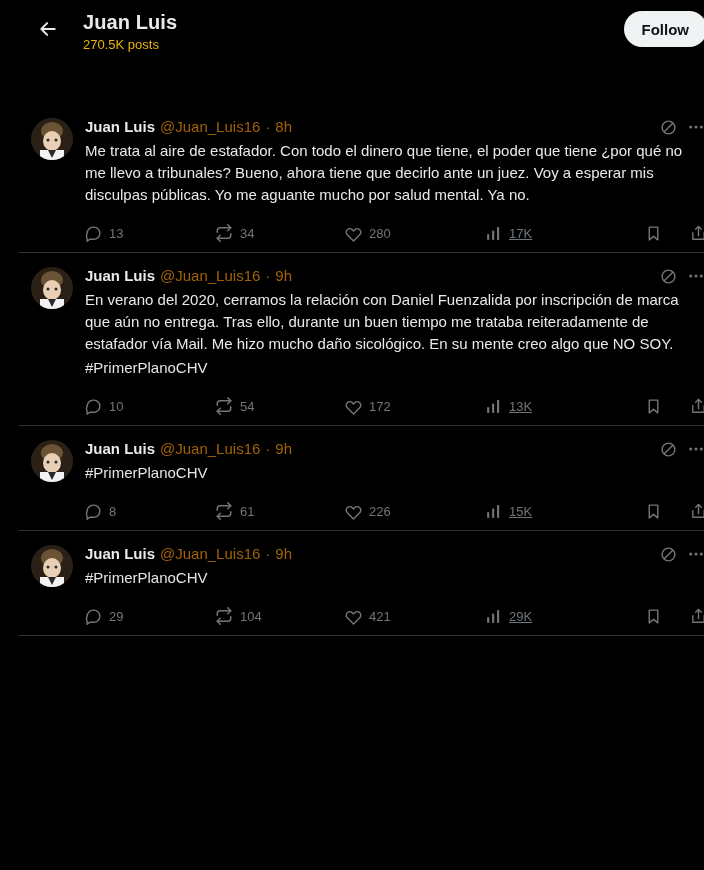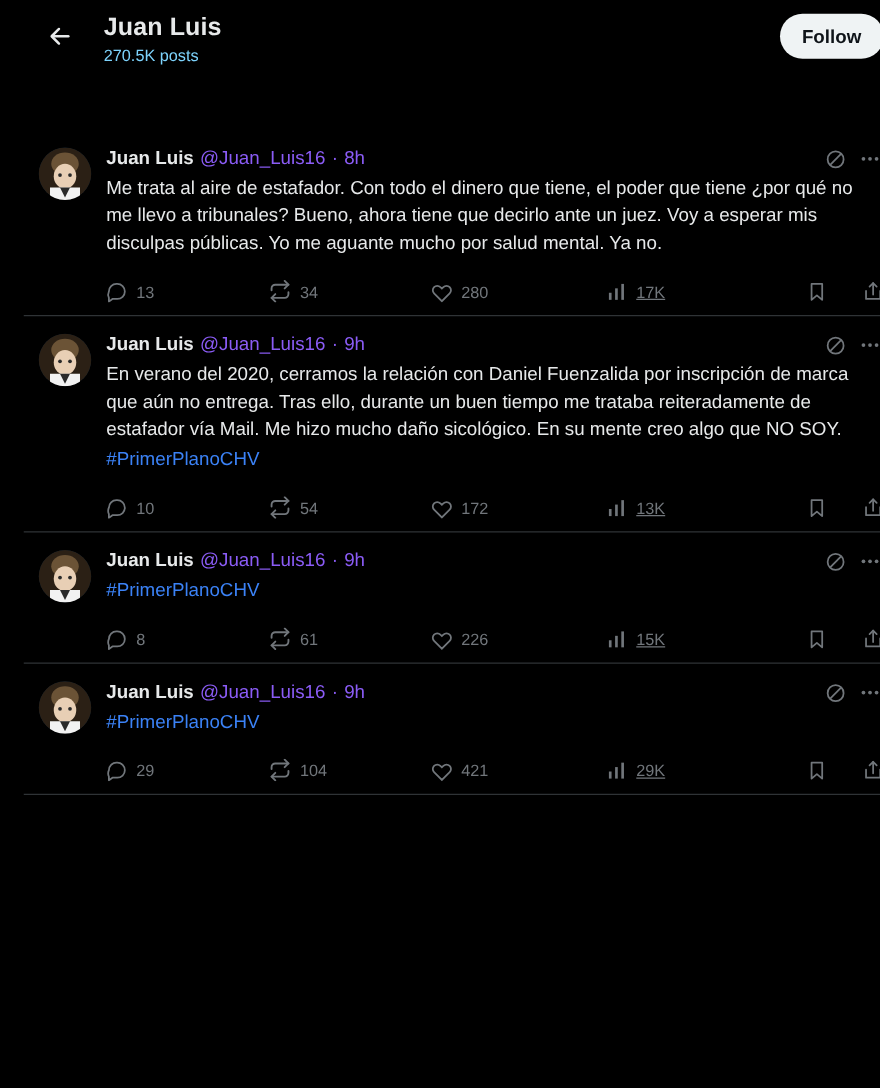--- a/index.html
+++ b/index.html
@@ -49,21 +49,21 @@
   }
   .profile-name {
     font-size: 20px;
     font-weight: bold;
     line-height: 24px;
     color: #e7e9ea;
     letter-spacing: 0.1px;
   }
   .profile-posts {
     font-size: 13px;
-    color: #7dd3fc;
+    color: #eab308;
     line-height: 18px;
     margin-top: 2px;
   }
   .follow-btn {
     background: #eff3f4;
     color: #0f1419;
     font-size: 15px;
     font-weight: bold;
     border: none;
     border-radius: 9999px;
@@ -126,41 +126,41 @@
     min-width: 0;
   }
   .tweet-head {
     display: flex;
     align-items: center;
     font-size: 15px;
     line-height: 20px;
     white-space: nowrap;
   }
   .author { font-weight: bold; color: #e7e9ea; }
-  .handle, .dot, .time { color: #8b5cf6; margin-left: 5px; }
+  .handle, .dot, .time { color: #a16207; margin-left: 5px; }
   .head-spacer { flex: 1 1 auto; }
   .head-icon {
     color: #71767b;
     display: flex;
     align-items: center;
     justify-content: center;
     width: 22px;
     height: 22px;
     cursor: pointer;
     margin-left: 6px;
   }
   .tweet-text {
     font-size: 15px;
     line-height: 22px;
     color: #e7e9ea;
     margin-top: 2px;
     white-space: pre-wrap;
     word-wrap: break-word;
   }
-  .hashtag { color: #3b82f6; cursor: pointer; }
+  .hashtag { color: #e5e5e5; cursor: pointer; }
   .actions {
     display: flex;
     align-items: flex-end;
     margin-top: 10px;
     margin-bottom: 6px;
     height: 26px;
   }
   .action {
     display: flex;
     align-items: center;

